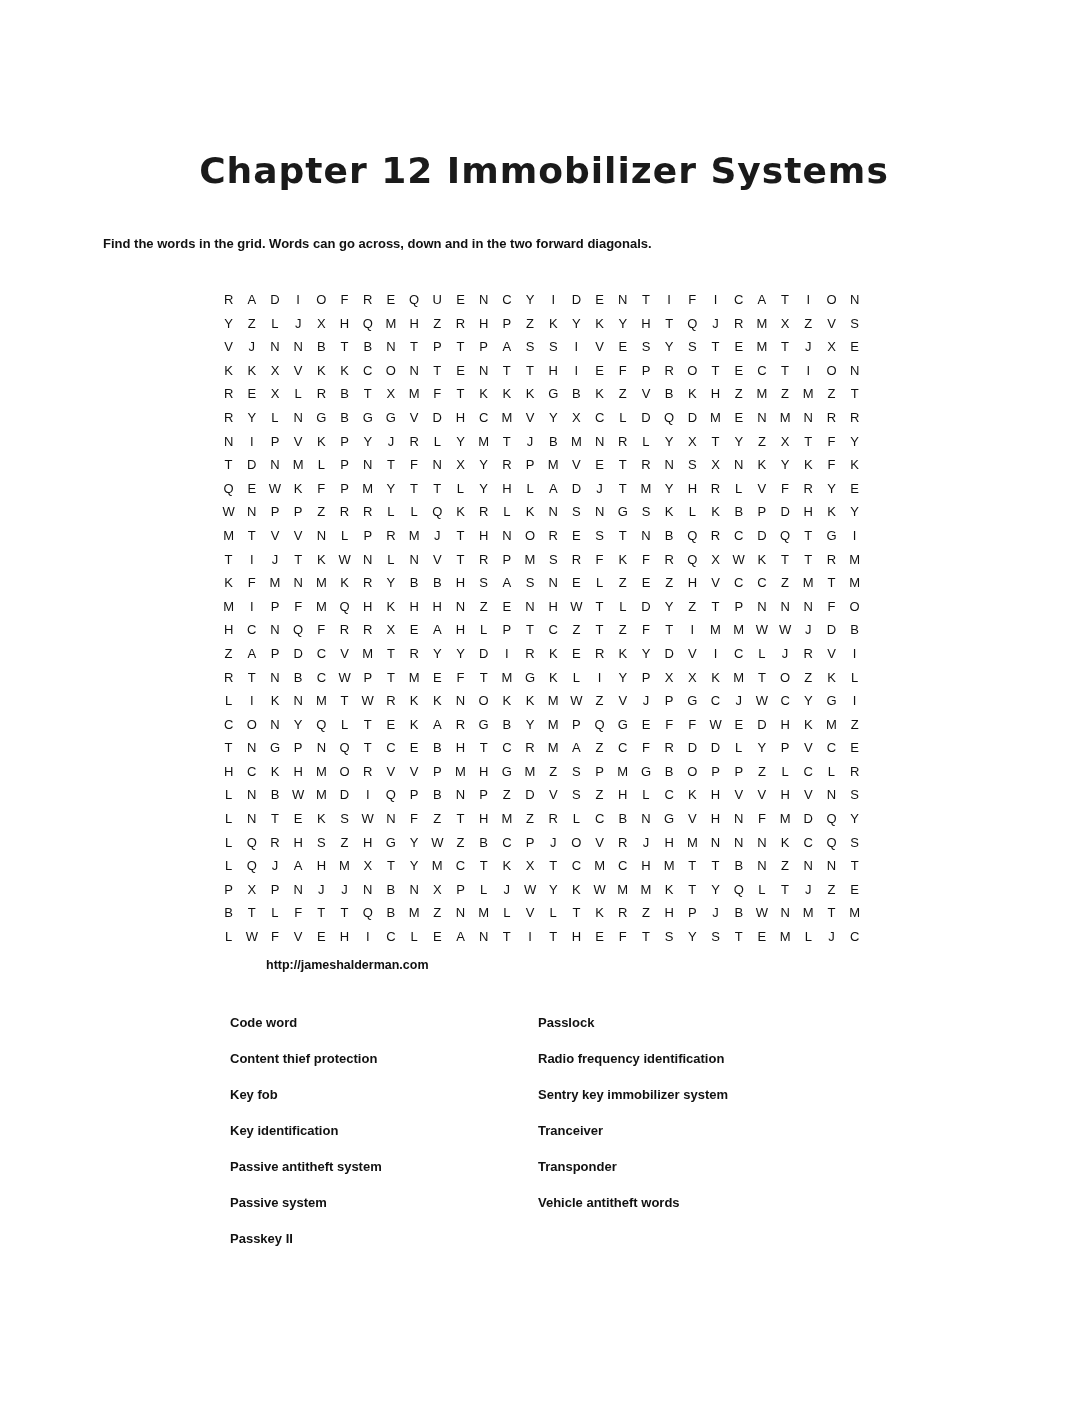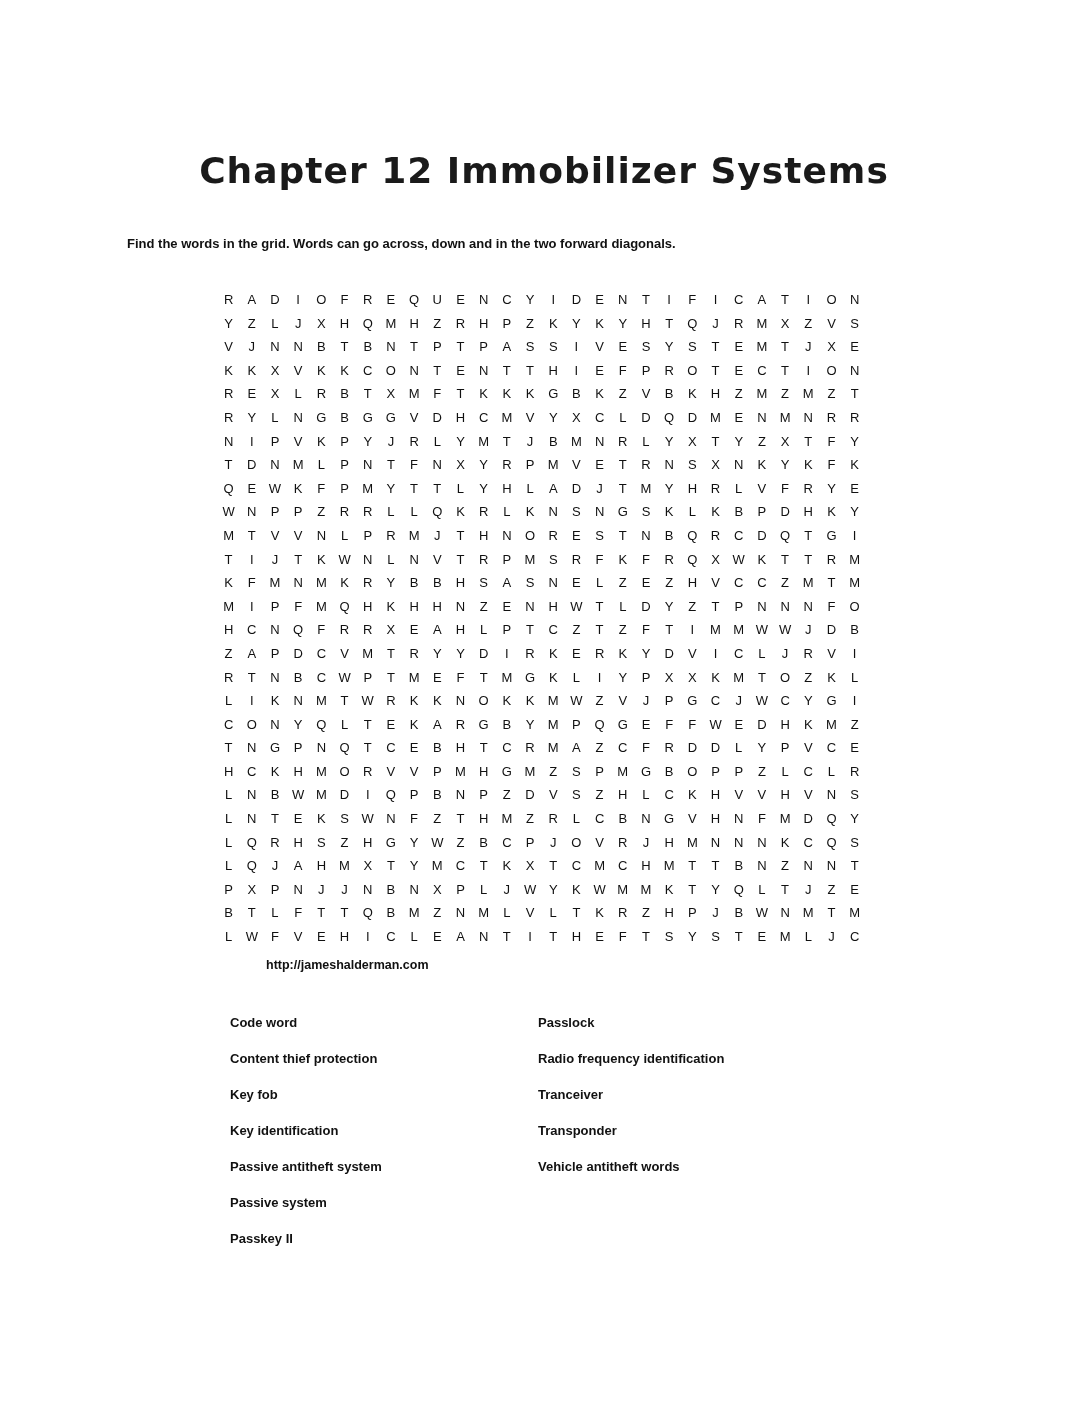--- a/index.html
+++ b/index.html
@@ -25,21 +25,20 @@
     letter-spacing: 1px;
     color: #1a1a1a;
   }
   .instructions {
     position: absolute;
     top: 236px;
     left: 103px;
     font-size: 13px;
     font-weight: 700;
     color: #111111;
-    margin-left: 24px;
   }
   .grid {
     position: absolute;
     top: 288px;
     left: 217px;
     font-family: "Liberation Sans", sans-serif;
     font-size: 13px;
     font-weight: 400;
     color: #111111;
   }
@@ -120,17 +119,18 @@
       <div class="word">Content thief protection</div>
       <div class="word">Key fob</div>
       <div class="word">Key identification</div>
       <div class="word">Passive antitheft system</div>
       <div class="word">Passive system</div>
       <div class="word">Passkey II</div>
     </div>
   <div class="word-col right" id="wordlist-right">
       <div class="word">Passlock</div>
       <div class="word">Radio frequency identification</div>
+      <div class="word">Sentry key immobilizer system</div>
       <div class="word">Tranceiver</div>
       <div class="word">Transponder</div>
       <div class="word">Vehicle antitheft words</div>
     </div>
 </div>
 
 </body></html>

